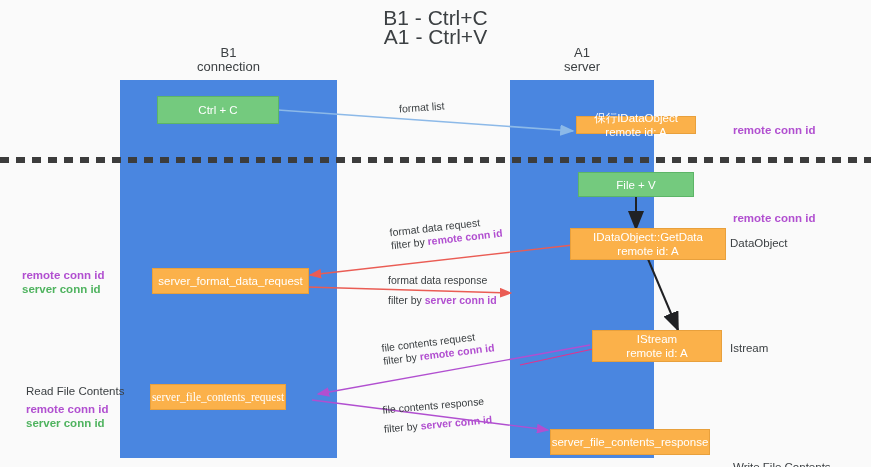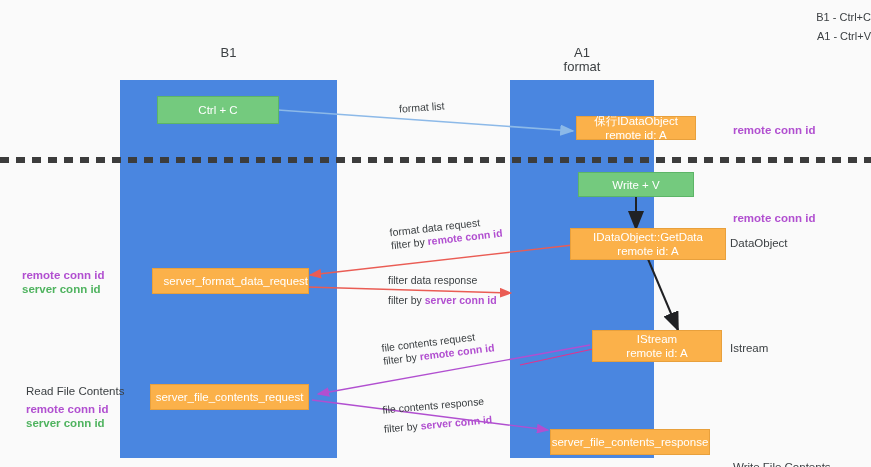--- a/index.html
+++ b/index.html
@@ -9,22 +9,22 @@
     font-family:"Liberation Sans","DejaVu Sans",sans-serif;
     color:#3c4043;
   }
   #canvas{position:absolute;inset:0;}
   .lane{position:absolute;background:#4a86e0;}
   .lane-b1{left:120px;top:80px;width:217px;height:378px;}
   .lane-a1{left:510px;top:80px;width:144px;height:378px;}
   .hdr{position:absolute;text-align:center;font-size:13px;line-height:14px;color:#3c4043;}
   .hdr-b1{left:120px;top:46px;width:217px;}
   .hdr-a1{left:510px;top:46px;width:144px;}
-  .title{position:absolute;left:0;top:8px;width:871px;text-align:right;
-         font-size:11px;line-height:19px;color:#3c4043;}
+  .title{position:absolute;left:0;top:8px;width:871px;text-align:center;
+         font-size:21px;line-height:19px;color:#3c4043;}
   .node{position:absolute;box-sizing:border-box;display:flex;flex-direction:column;
         align-items:center;justify-content:center;text-align:center;
         color:#ffffff;font-size:11.5px;line-height:14px;}
   .node.green{background:#74ca7e;border:1px solid #5cb567;}
   .node.orange{background:#fbb14a;border:1px solid #e8a03c;}
   .lbl{position:absolute;font-size:11.5px;line-height:14px;white-space:nowrap;}
   .lbl.purple{color:#b14fd0;font-weight:bold;}
   .lbl.green{color:#4fb35f;font-weight:bold;}
   .lbl.dark{color:#3c4043;}
   .arrlbl{position:absolute;font-size:10.5px;line-height:13px;white-space:nowrap;color:#3c4043;}
@@ -37,24 +37,25 @@
 
 <div id="canvas">
 
   <div class="title">
     <div>B1 - Ctrl+C</div>
     <div>A1 - Ctrl+V</div>
   </div>
 
   <div class="hdr hdr-b1">
     <div>B1</div>
+    <div>connection</div>
   </div>
   <div class="hdr hdr-a1">
     <div>A1</div>
-    <div>format</div>
+    <div>server</div>
   </div>
 
   <div class="lane lane-b1"></div>
   <div class="lane lane-a1" style="width:144px;"></div>
 
   <svg>
     <defs>
       <marker id="ar-blue" markerWidth="9" markerHeight="7" refX="8" refY="3.5" orient="auto">
         <polygon points="0 0, 9 3.5, 0 7" fill="#8cb9e8"></polygon>
       </marker>
@@ -88,63 +89,63 @@
 
     <line x1="312" y1="400" x2="548" y2="430" stroke="#b14fd0" stroke-width="1.4" marker-end="url(#ar-violet)"></line>
 
     <line x1="520" y1="365" x2="593" y2="349" stroke="#e0338f" stroke-width="1.2"></line>
   </svg>
 
   <div class="node green" style="left:157px;top:96px;width:122px;height:28px;">
     <span>Ctrl + C</span>
   </div>
 
-  <div class="node orange" style="left:576px;top:116px;width:120px;height:24px;">
+  <div class="node orange" style="left:576px;top:116px;width:120px;height:18px;">
     <span>保行IDataObject</span>
     <span>remote id: A</span>
   </div>
 
   <div class="node green" style="left:578px;top:172px;width:116px;height:25px;">
-    <span>Write + V</span>
+    <span>File + V</span>
   </div>
 
   <div class="node orange" style="left:570px;top:228px;width:156px;height:32px;">
     <span>IDataObject::GetData</span>
     <span>remote id: A</span>
   </div>
 
-  <div class="node orange" style="left:152px;top:268px;width:157px;height:26px;align-items:flex-end;">
+  <div class="node orange" style="left:152px;top:268px;width:157px;height:26px;">
     <span>server_format_data_request</span>
   </div>
 
 
   <div class="node orange" style="left:592px;top:330px;width:130px;height:32px;">
     <span>IStream</span>
     <span>remote id: A</span>
   </div>
 
-  <div class="node orange" style="left:150px;top:384px;width:159px;height:26px;">
+  <div class="node orange" style="left:150px;top:384px;width:136px;height:26px;font-family:Liberation Serif, serif;">
     <span>server_file_contents_request</span>
   </div>
 
   <div class="node orange" style="left:550px;top:417px;width:160px;height:26px;margin-top:12px;">
     <span>server_file_contents_response</span>
   </div>
 
   <div class="arrlbl" style="left:399px;top:101px;transform:rotate(-4deg);">
     <span>format list</span>
   </div>
 
   <div class="arrlbl" style="left:390px;top:220px;transform:rotate(-6.5deg);">
     <div>format data request</div>
     <div><span>filter by </span><b class="p">remote conn id</b></div>
   </div>
 
   <div class="arrlbl" style="left:388px;top:274px;">
-    <div>filter data response</div>
+    <div>format data response</div>
     <div style="margin-top:7px;"><span>filter by </span><b class="p">server conn id</b></div>
   </div>
 
   <div class="arrlbl" style="left:382px;top:335px;transform:rotate(-7deg);">
     <div>file contents request</div>
     <div><span>filter by </span><b class="p">remote conn id</b></div>
   </div>
 
   <div class="arrlbl" style="left:383px;top:399px;transform:rotate(-5deg);">
     <div>file contents response</div>

